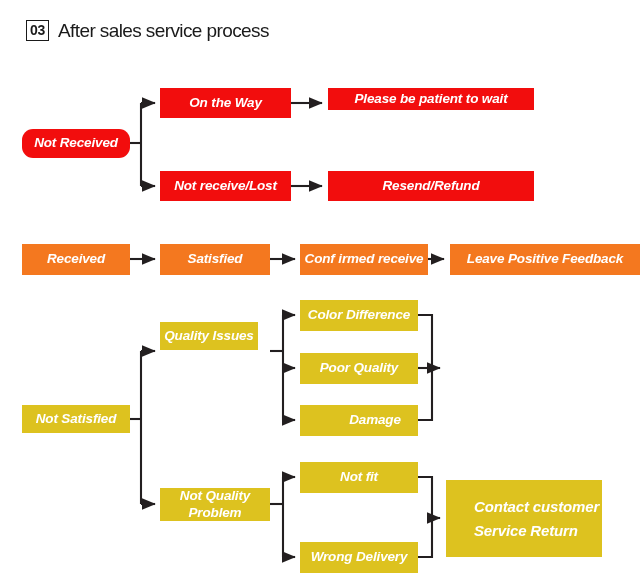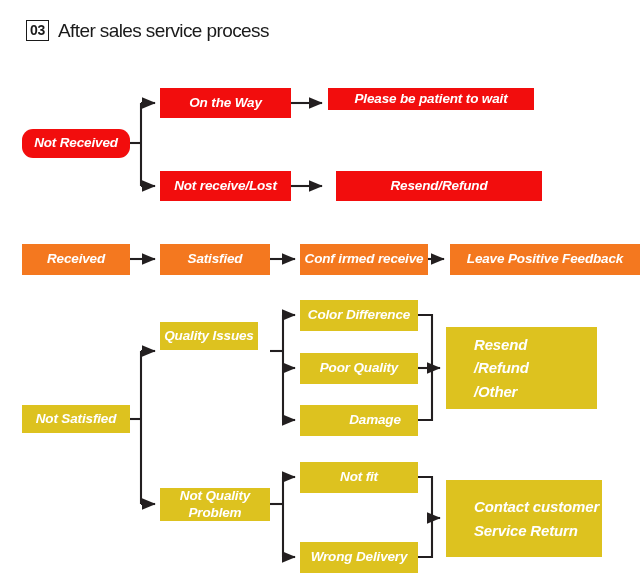--- a/index.html
+++ b/index.html
@@ -143,43 +143,40 @@
   </svg>
 
   <div class="node red" style="left:22px;  top:129px; width:108px; height:29px;border-radius:11px;">Not Received</div>
 
   <div class="node red" style="left:160px; top:88px;  width:131px; height:30px;">On the Way</div>
 
   <div class="node red" style="left:328px; top:88px;  width:206px; height:22px;">Please be patient to wait</div>
 
   <div class="node red" style="left:160px; top:171px; width:131px; height:30px;">Not receive/Lost</div>
 
-  <div class="node red" style="left:336px; top:171px; width:206px; height:30px;">Resend/Refund</div>
+  <div class="node red" style="left:328px; top:171px; width:206px; height:30px;">Resend/Refund</div>
 
   <div class="node orange" style="left:22px;  top:244px; width:108px; height:31px;">Received</div>
 
   <div class="node orange" style="left:160px; top:244px; width:110px; height:31px;">Satisfied</div>
 
   <div class="node orange" style="left:300px; top:244px; width:128px; height:31px;">Conf irmed receive</div>
 
   <div class="node orange" style="left:450px; top:244px; width:190px; height:31px;">Leave Positive Feedback</div>
 
   <div class="node yellow" style="left:22px;  top:405px; width:108px; height:28px;">Not Satisfied</div>
 
   <div class="node yellow" style="left:160px; top:322px; width:98px; height:28px;">Quality Issues</div>
 
   <div class="node yellow" style="left:300px; top:300px; width:118px; height:31px;">Color Difference</div>
 
   <div class="node yellow" style="left:300px; top:353px; width:118px; height:31px;">Poor Quality</div>
 
   <div class="node yellow" style="left:300px; top:405px; width:118px; height:31px;padding-left:32px;">Damage</div>
 
-  <div class="node yellow align-left big-text" style="left:446px; top:327px; width:151px; height:82px;">Resend
-/Refund
-/Other</div>
 
   <div class="node yellow" style="left:160px; top:488px; width:110px; height:33px;">Not Quality
 Problem</div>
 
   <div class="node yellow" style="left:300px; top:462px; width:118px; height:31px;">Not fit</div>
 
   <div class="node yellow" style="left:300px; top:542px; width:118px; height:31px;">Wrong Delivery</div>
 
   <div class="node yellow align-left big-text" style="left:446px; top:480px; width:156px; height:77px;">Contact customer
 Service Return</div>

